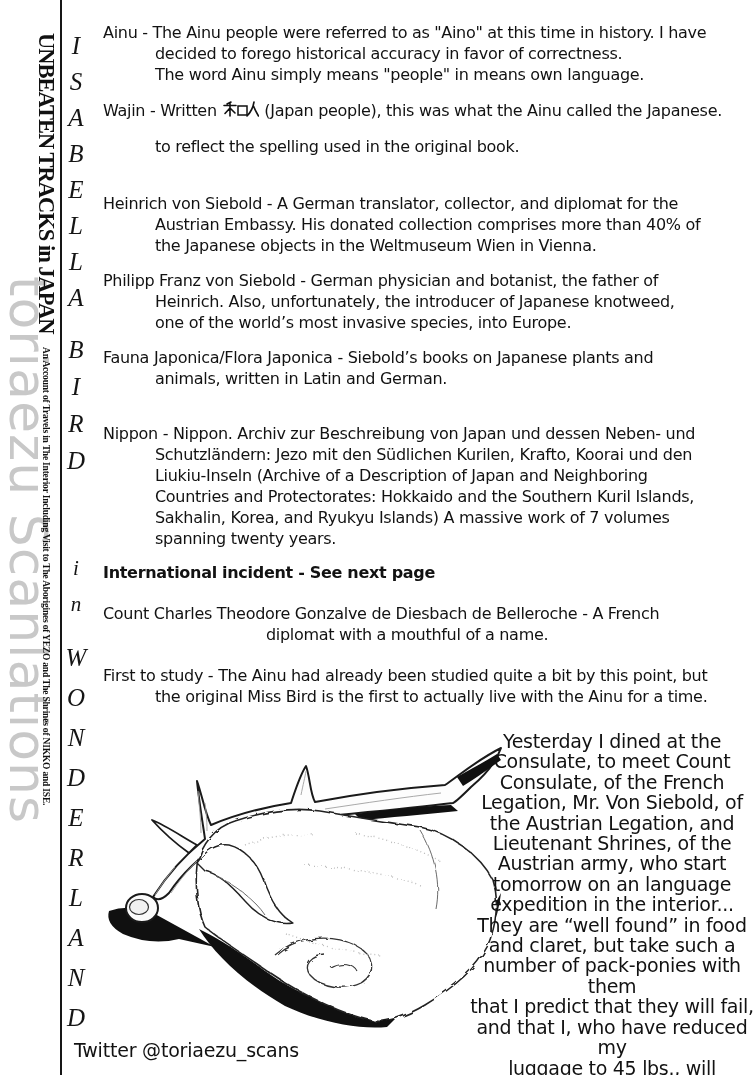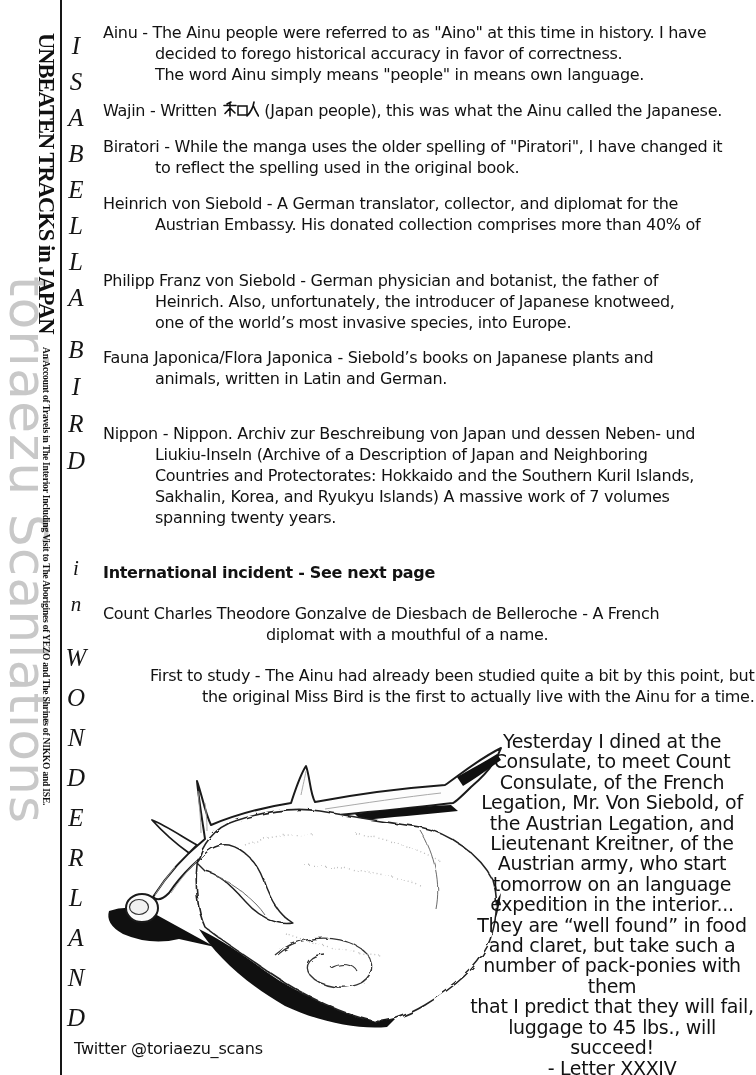--- a/index.html
+++ b/index.html
@@ -39,21 +39,21 @@
   }
   .note .ln{display:block;}
   .note .cont{padding-left:52px;}
   .kanji-svg{display:inline-block;vertical-align:-2px;margin:0 1px;}
   
   .quote{
     position:absolute;left:468px;top:731px;width:288px;z-index:4;
     text-align:center;font-size:19px;line-height:20.4px;letter-spacing:-0.3px;color:#121212;
   }
   .footer{
-    position:absolute;left:74px;top:1039px;font-size:16px;letter-spacing:-0.2px;z-index:4;color:#121212;
+    position:absolute;left:74px;top:1039px;font-size:19px;letter-spacing:-0.2px;z-index:4;color:#121212;
   }
   .illu{position:absolute;left:105px;top:715px;z-index:2;}
 </style>
 </head>
 <body>
 
 <div class="page">
 
   <div class="watermark">toriaezu Scanlations</div>
 
@@ -100,51 +100,52 @@
       <div class="note" style="top: 100px;">
         <span class="ln"><span>Wajin - Written </span><svg class="kanji-svg" width="36" height="18" viewBox="0 0 36 18" aria-label="和人">
             <g fill="none" stroke="#111" stroke-width="1.6" stroke-linecap="round">
               <path d="M8,2 L4,4 M1,5.5 L13,5.5 M7,2.5 L7,16 M7,8 L2,13.5 M7,8 L12,13"></path>
               <rect x="15" y="6" width="9" height="9" stroke-width="1.5"></rect>
               <path d="M31,2 C30,8 28,12 24,16 M30.5,6 C32,10 34,13.5 35.5,16"></path>
             </g>
           </svg><span> (Japan people), this was what the Ainu called the Japanese.</span></span>
       </div>
       <div class="note" style="top: 136px;">
-        <span class="ln">Biratori - While the manga uses the older spelling of "Piratori", I have changed it</span>
         <span class="ln cont">to reflect the spelling used in the original book.</span>
       </div>
       <div class="note" style="top: 193px;">
         <span class="ln">Heinrich von Siebold - A German translator, collector, and diplomat for the</span>
         <span class="ln cont">Austrian Embassy. His donated collection comprises more than 40% of</span>
+        <span class="ln cont">the Japanese objects in the Weltmuseum Wien in Vienna.</span>
       </div>
       <div class="note" style="top: 270px;">
         <span class="ln">Philipp Franz von Siebold - German physician and botanist, the father of</span>
         <span class="ln cont">Heinrich. Also, unfortunately, the introducer of Japanese knotweed,</span>
         <span class="ln cont">one of the world’s most invasive species, into Europe.</span>
       </div>
       <div class="note" style="top: 347px;">
         <span class="ln">Fauna Japonica/Flora Japonica - Siebold’s books on Japanese plants and</span>
         <span class="ln cont">animals, written in Latin and German.</span>
       </div>
       <div class="note" style="top: 423px;">
         <span class="ln">Nippon - Nippon. Archiv zur Beschreibung von Japan und dessen Neben- und</span>
+        <span class="ln cont">Schutzländern: Jezo mit den Südlichen Kurilen, Krafto, Koorai und den</span>
         <span class="ln cont">Liukiu-Inseln (Archive of a Description of Japan and Neighboring</span>
         <span class="ln cont">Countries and Protectorates: Hokkaido and the Southern Kuril Islands,</span>
         <span class="ln cont">Sakhalin, Korea, and Ryukyu Islands) A massive work of 7 volumes</span>
         <span class="ln cont">spanning twenty years.</span>
       </div>
       <div class="note" style="top: 562px; font-weight: bold;">
         <span class="ln">International incident - See next page</span>
       </div>
       <div class="note" style="top: 603px; text-align: center;">
         <span class="ln">Count Charles Theodore Gonzalve de Diesbach de Belleroche - A French</span>
         <span class="ln cont">diplomat with a mouthful of a name.</span>
       </div>
-      <div class="note" style="top: 665px; margin-left: 47px;">
+      <div class="note" style="top: 665px;">
         <span class="ln">First to study - The Ainu had already been studied quite a bit by this point, but</span>
         <span class="ln cont">the original Miss Bird is the first to actually live with the Ainu for a time.</span>
       </div>
     </div>
 
   <svg class="illu" width="410" height="325" viewBox="0 0 410 325" aria-label="deer antler resting against a folded fur blanket">
     <defs>
       <filter id="rough" x="-10%" y="-10%" width="120%" height="120%">
         <feTurbulence type="fractalNoise" baseFrequency="0.09" numOctaves="2" result="n"></feTurbulence>
         <feDisplacementMap in="SourceGraphic" in2="n" scale="5"></feDisplacementMap>
@@ -210,27 +211,28 @@
                M200,150 C240,152 280,158 315,170 M180,218 C210,230 245,238 275,240" fill="none" stroke="#bdbdbd" stroke-width="1.4" stroke-dasharray="1 3"></path>
     </g>
   </svg>
 
   <div class="quote" id="quote">
       <div>Yesterday I dined at the</div>
       <div>Consulate, to meet Count</div>
       <div>Consulate, of the French</div>
       <div>Legation, Mr. Von Siebold, of</div>
       <div>the Austrian Legation, and</div>
-      <div>Lieutenant Kreitner, of the</div>
+      <div>Lieutenant Shrines, of the</div>
       <div>Austrian army, who start</div>
       <div>tomorrow on an language</div>
       <div>expedition in the interior...</div>
       <div>They are “well found” in food</div>
       <div>and claret, but take such a</div>
       <div>number of pack-ponies with them</div>
       <div>that I predict that they will fail,</div>
+      <div>and that I, who have reduced my</div>
       <div>luggage to 45 lbs., will succeed!</div>
       <div>- Letter XXXIV</div>
     </div>
 
   <div class="footer">Twitter @toriaezu_scans</div>
 
 </div>
 
 </body></html>

